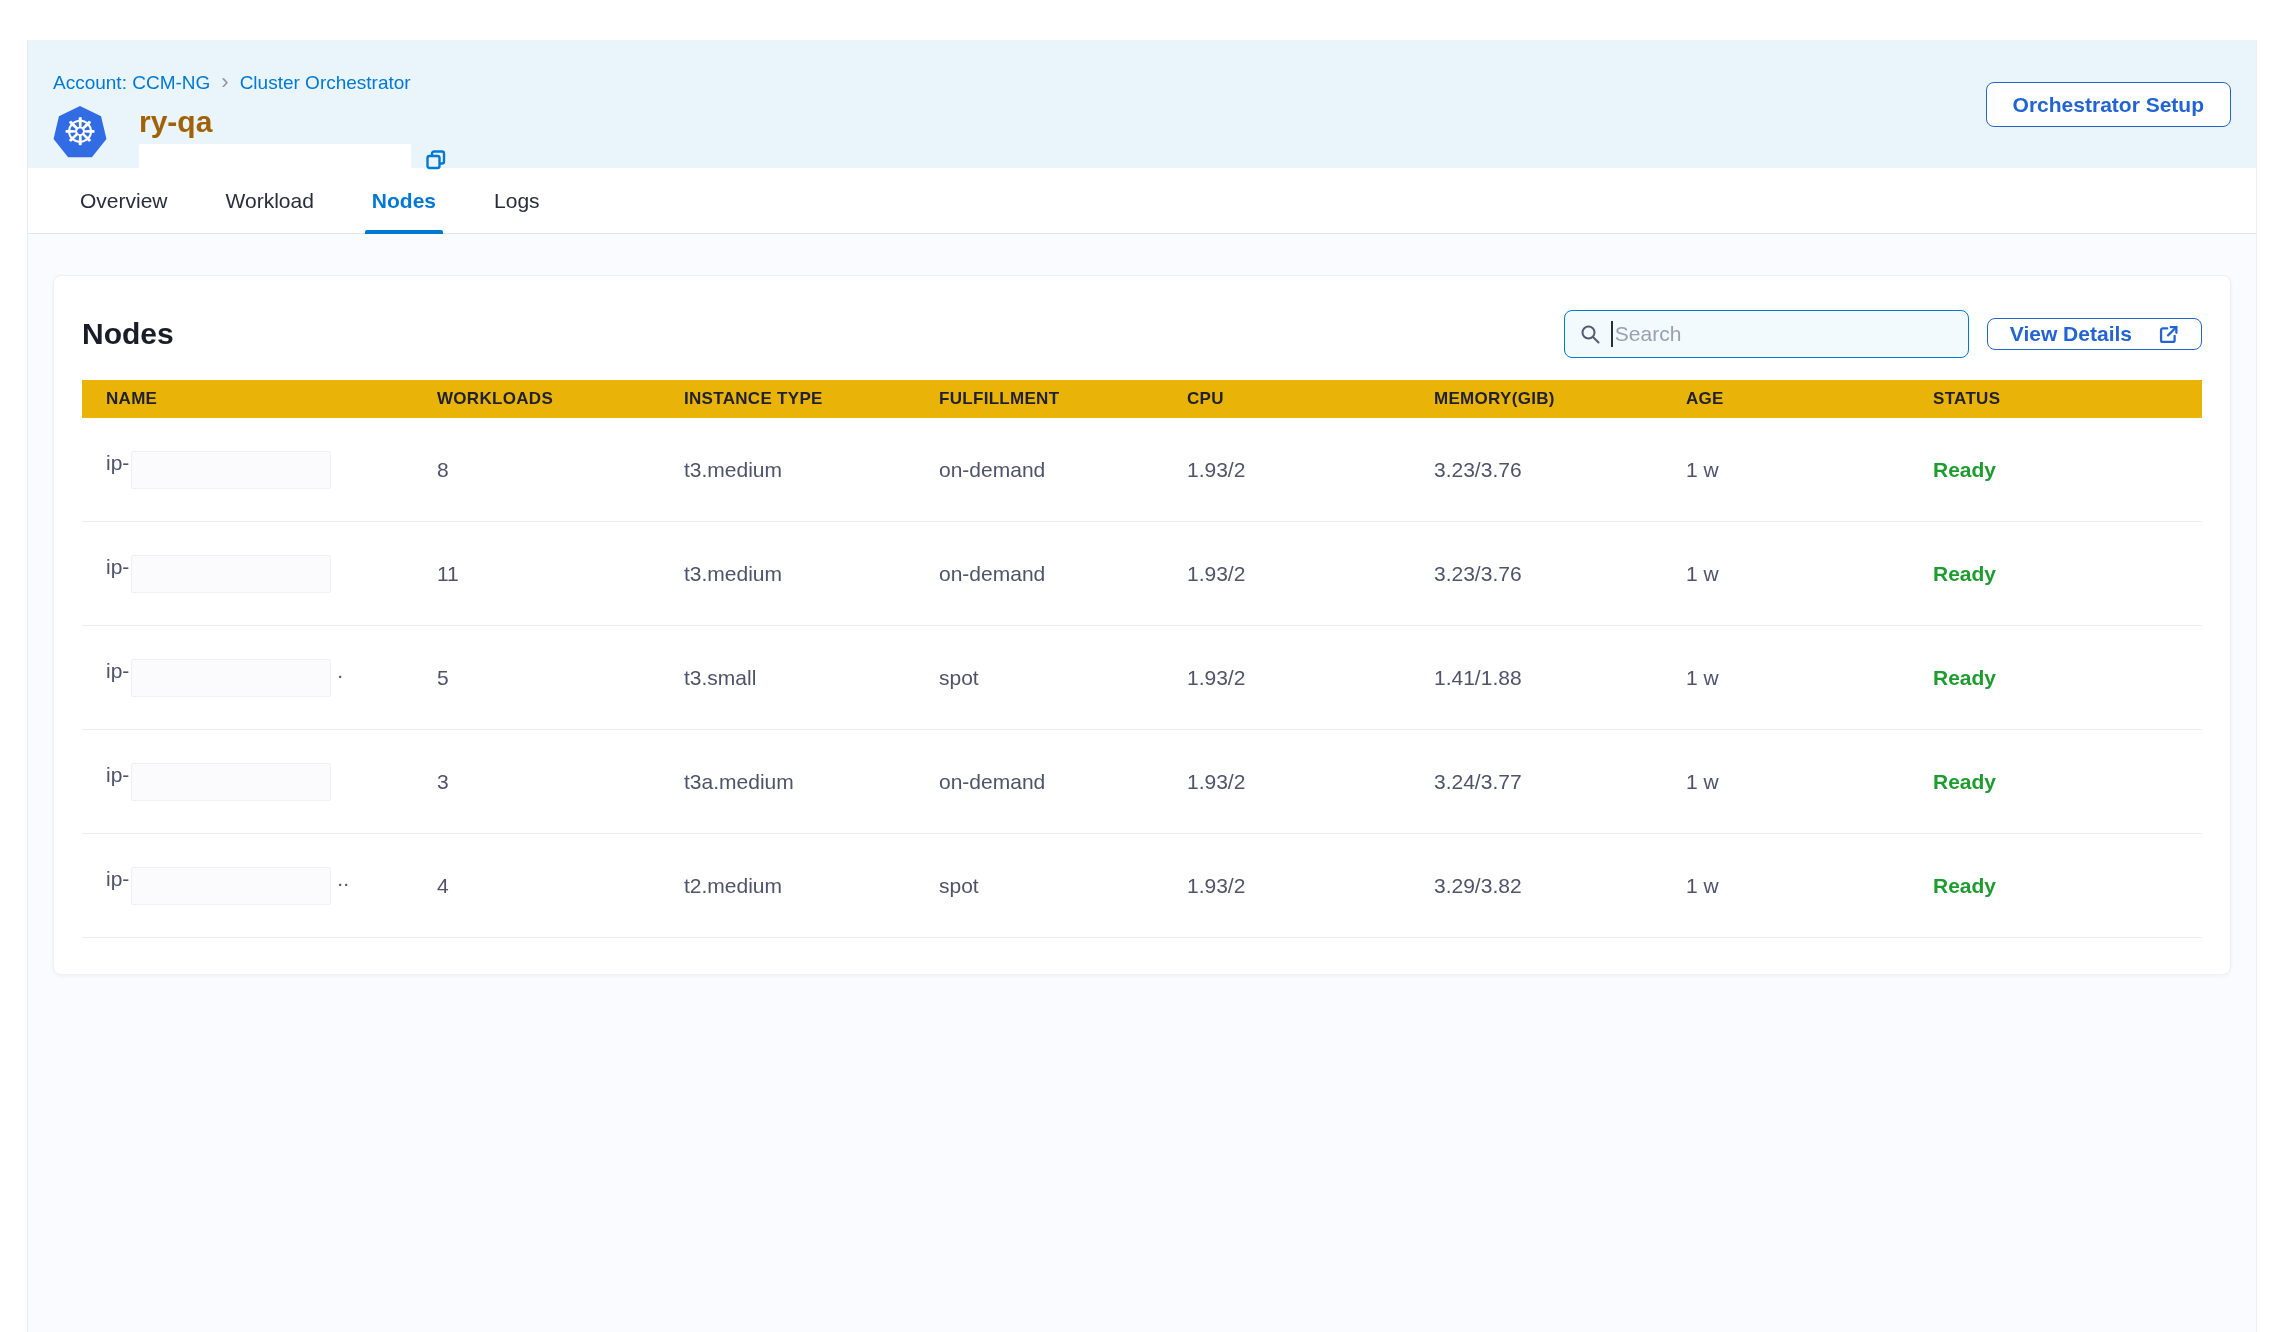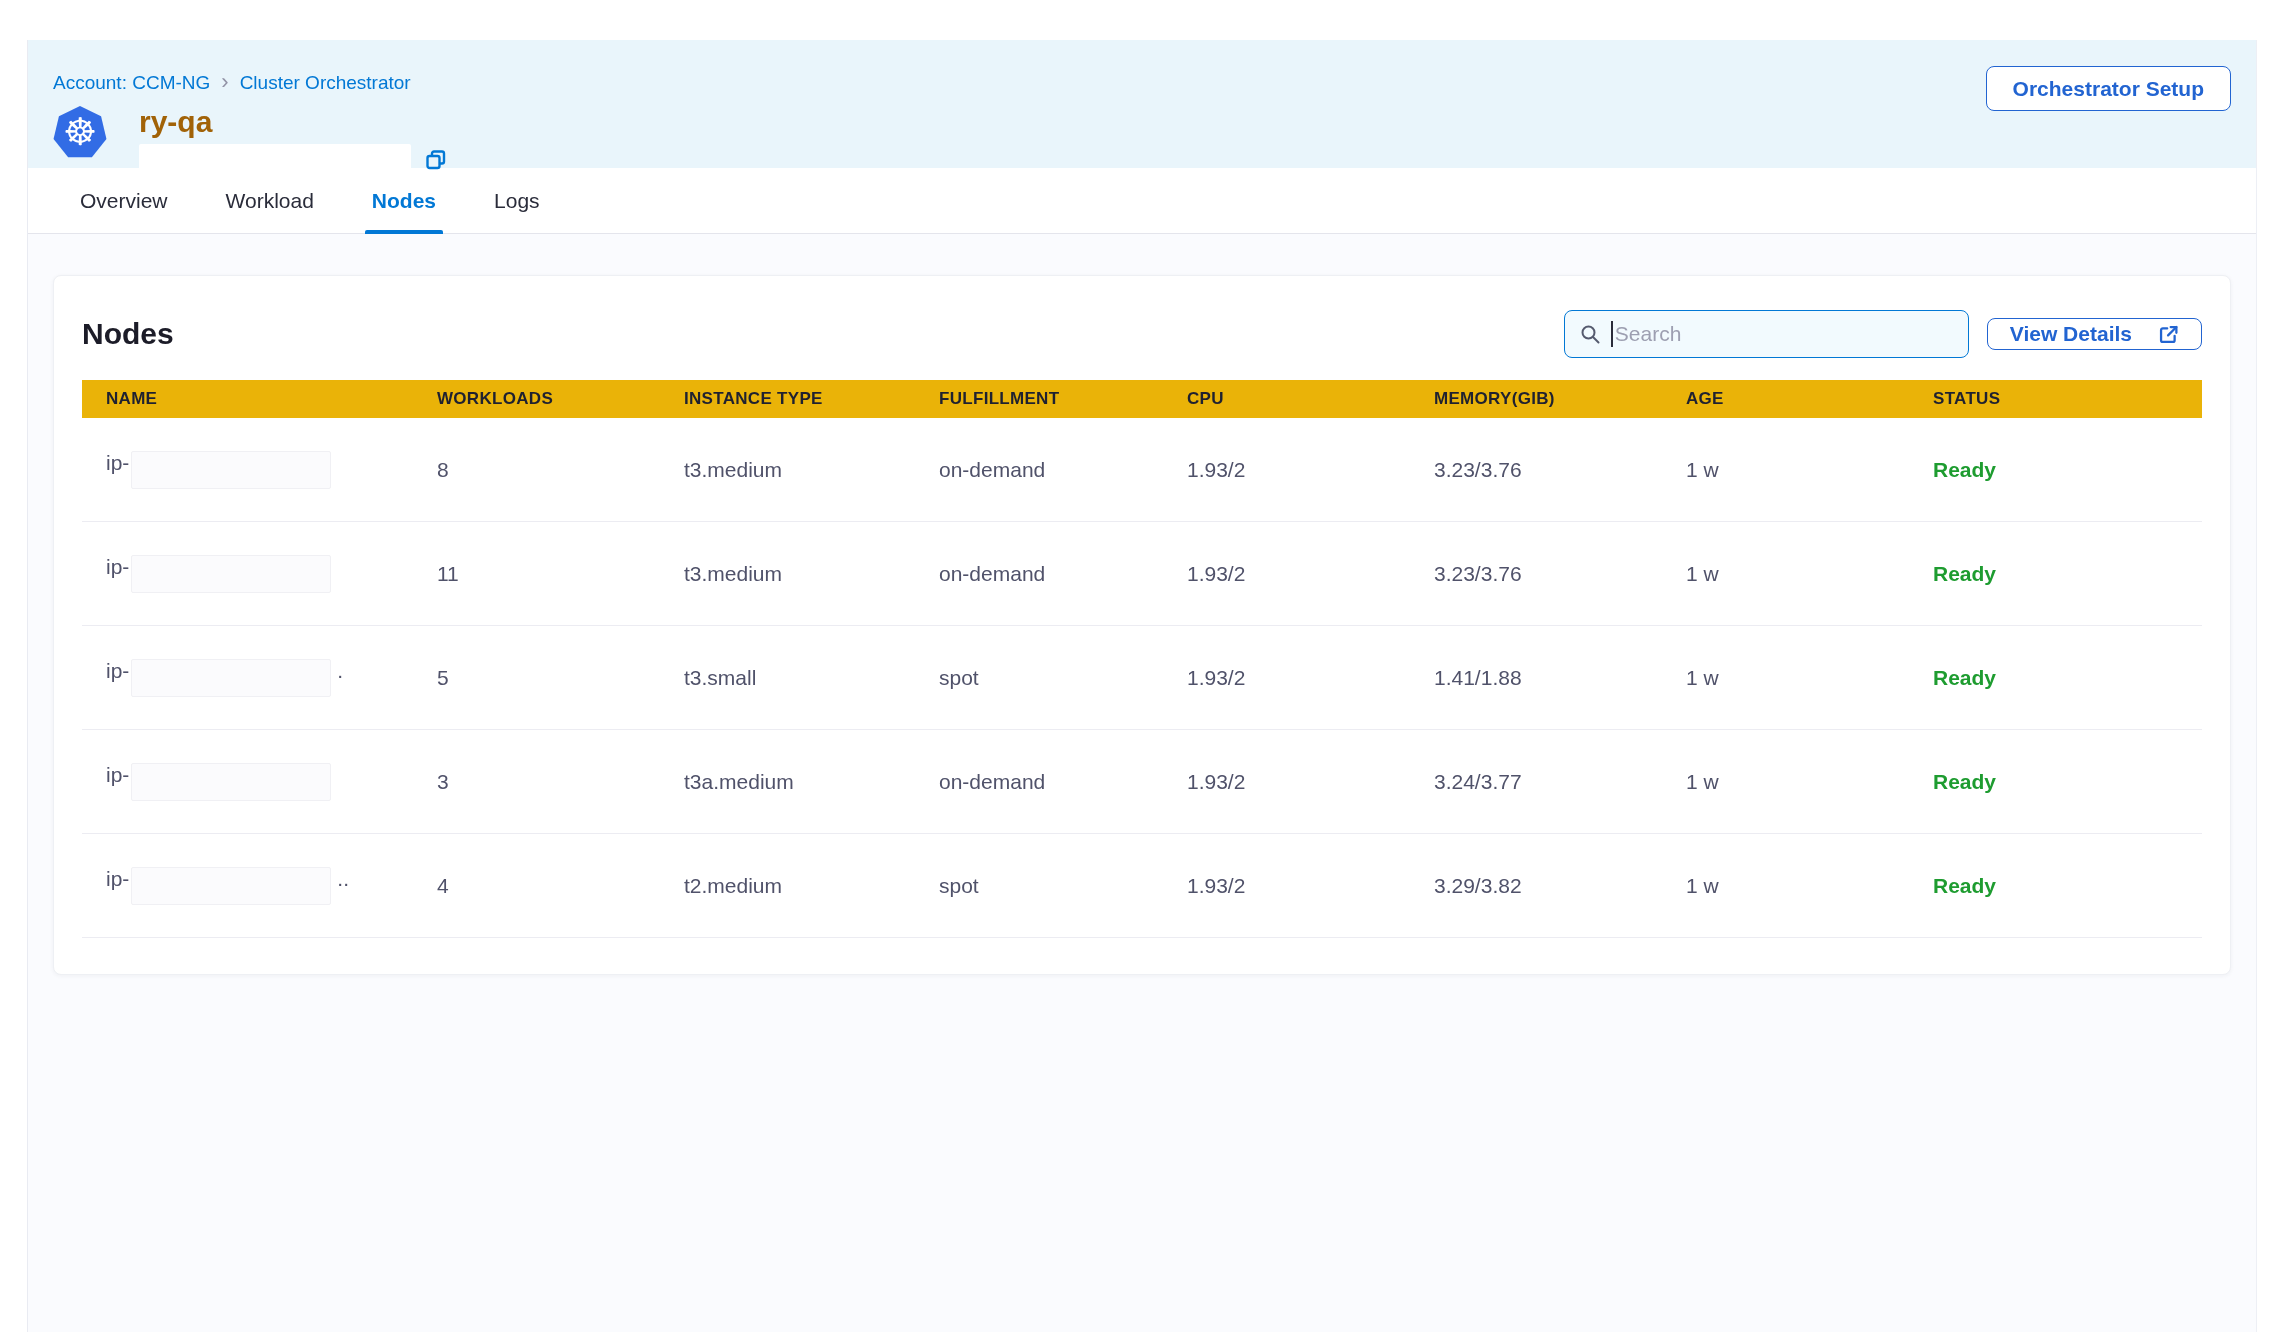--- a/index.html
+++ b/index.html
@@ -25,21 +25,21 @@
   .hero-main{display:flex;margin-top:12px;}
   .k8s-logo{width:54px;height:54px;background:var(--kubernetes-blue);
     clip-path:polygon(50% 0%,89% 19%,99% 61%,72% 95%,28% 95%,1% 61%,11% 19%);
     display:flex;align-items:center;justify-content:center;flex:0 0 auto;}
   .k8s-glyph{color:#fff;font-size:38px;line-height:1;font-family:"DejaVu Sans",sans-serif;margin-top:-2px;}
   .title-block{margin-left:32px;}
   .cluster-title{font-size:30px;font-weight:700;color:#a16207;line-height:32px;}
   .redact-row{display:flex;align-items:center;gap:14px;margin-top:6px;}
   .hero-redact{width:272px;height:34px;background:#ffffff;border-radius:2px;}
   .copy-btn{background:none;border:none;padding:0;cursor:pointer;display:flex;align-items:center;}
-  .setup-btn{position:absolute;top:26px;right:25px;height:45px;padding:0 26px;
+  .setup-btn{position:absolute;top:42px;right:25px;height:45px;padding:0 26px;
     background:#ffffff;border:1.6px solid var(--button-blue);border-radius:8px;
     color:var(--button-blue);font-size:21px;font-weight:700;font-family:inherit;cursor:pointer;}
 
   
   .tabbar{height:66px;background:#ffffff;border-bottom:1px solid #e4e5ec;
     display:flex;align-items:stretch;padding-left:52px;gap:58px;}
   .tab{display:flex;align-items:center;font-size:21px;color:#2a2c3a;position:relative;cursor:pointer;}
   .tab.active{color:var(--link-blue);font-weight:700;}
   .tab.active::after{content:"";position:absolute;left:-7px;right:-7px;bottom:-1px;height:4px;
     background:var(--link-blue);border-radius:2px 2px 0 0;}

